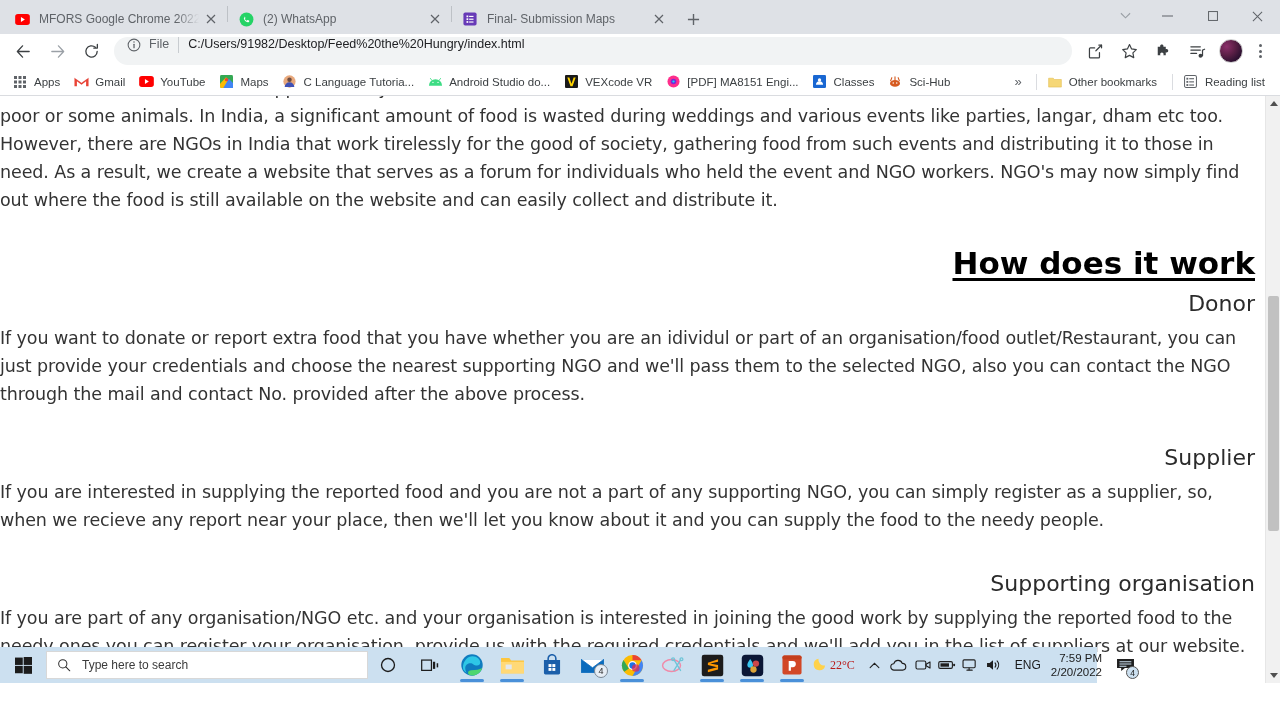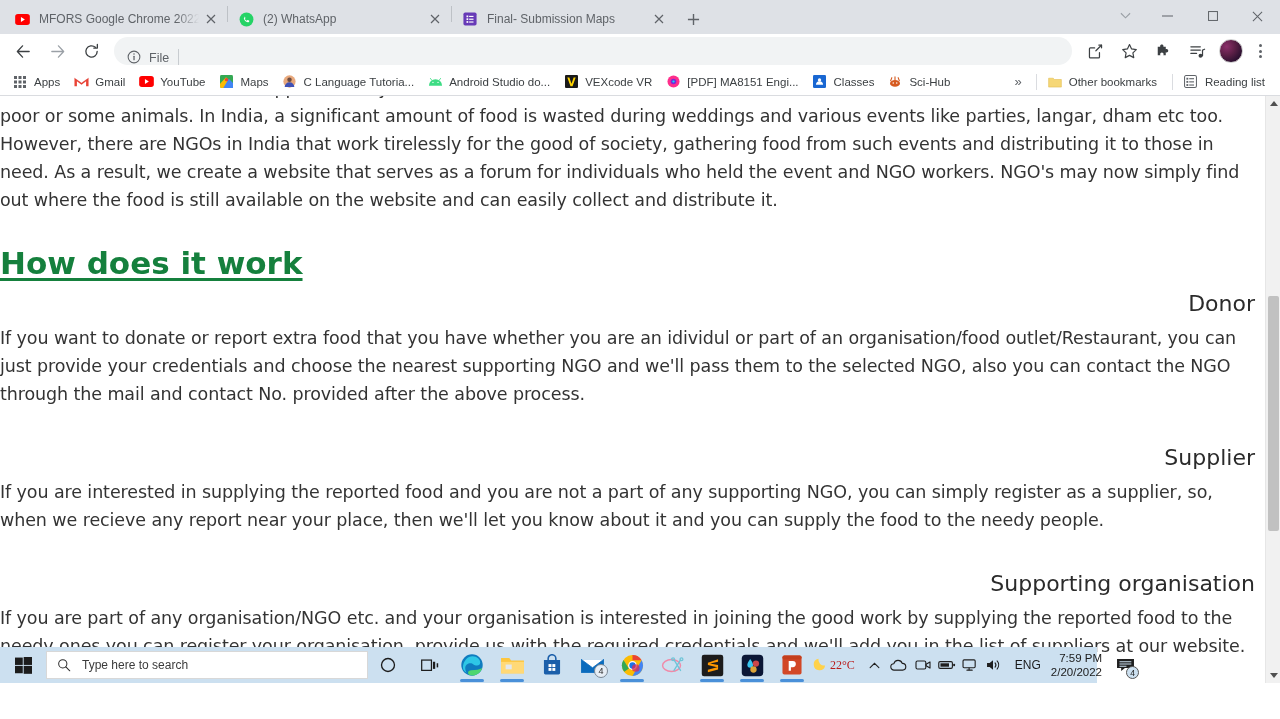--- a/index.html
+++ b/index.html
@@ -86,21 +86,21 @@
     width: 28px; height: 28px; margin: 0 3px;
     display: flex; align-items: center; justify-content: center;
     color: #5f6368; flex: 0 0 28px;
   }
   .omnibox {
     flex: 1 1 auto;
     height: 28px;
     background: #f1f3f4;
     border-radius: 14px;
     display: flex;
-    align-items: flex-end;
+    align-items: flex-start;
     margin: 0 6px 0 6px;
     padding: 0 12px;
     min-width: 0;
   }
   .omni-info { width: 16px; height: 16px; margin-right: 7px; flex: 0 0 16px; color: #5f6368; display:flex;align-items:center;justify-content:center;}
   .omni-scheme { font-size: 12.5px; color: #5f6368; margin-right: 9px; white-space: nowrap; }
   .omni-divider { width: 1px; height: 16px; background: #c8ccd0; margin-right: 9px; flex: 0 0 1px; }
   .omni-url { font-size: 12.5px; color: #202124; white-space: nowrap; overflow: hidden; }
   .tool-icon {
     width: 24px; height: 24px; margin: 0 5px;
@@ -171,22 +171,22 @@
     line-height: 28px;
     color: #333333;
     margin: 0 0 4px 0;
     letter-spacing: -0.1px;
   }
   h1.big {
     font-family: "DejaVu Sans", sans-serif;
     font-size: 31px;
     line-height: 38px;
     font-weight: bold;
-    text-align: left;
-    color: #15803d;
+    text-align: right;
+    color: #000000;
     text-decoration: underline;
     text-underline-offset: 4px;
     margin: 30px 0 8px 0;
   }
   h2.sub {
     font-family: "DejaVu Sans", sans-serif;
     font-size: 22px;
     line-height: 28px;
     font-weight: normal;
     text-align: right;
@@ -413,20 +413,21 @@
     <div class="omnibox">
       <span class="omni-info">
         <svg width="14" height="14" viewBox="0 0 16 16">
           <circle cx="8" cy="8" r="6.7" fill="none" stroke="#5f6368" stroke-width="1.2"></circle>
           <circle cx="8" cy="4.6" r="0.85" fill="#5f6368"></circle>
           <rect x="7.3" y="6.5" width="1.45" height="5.2" rx="0.6" fill="#5f6368"></rect>
         </svg>
       </span>
       <span class="omni-scheme">File</span>
       <span class="omni-divider"></span>
+      <span class="omni-url">C:/Users/91982/Desktop/Feed%20the%20Hungry/index.html</span>
     </div>
 
     <div class="tool-icon">
       <svg width="17" height="17" viewBox="0 0 18 18">
         <path d="M12.5 2.2H15.4V5.1" stroke="#3c4043" stroke-width="1.3" fill="none" stroke-linecap="round" stroke-linejoin="round"></path>
         <path d="M15.2 2.4L9.4 8.2" stroke="#3c4043" stroke-width="1.3" fill="none" stroke-linecap="round"></path>
         <path d="M13.2 10.2v4.6a1 1 0 0 1-1 1H3.6a1 1 0 0 1-1-1V6.2a1 1 0 0 1 1-1h4.5" stroke="#3c4043" stroke-width="1.3" fill="none" stroke-linecap="round" stroke-linejoin="round"></path>
       </svg>
     </div>
     <div class="tool-icon">

